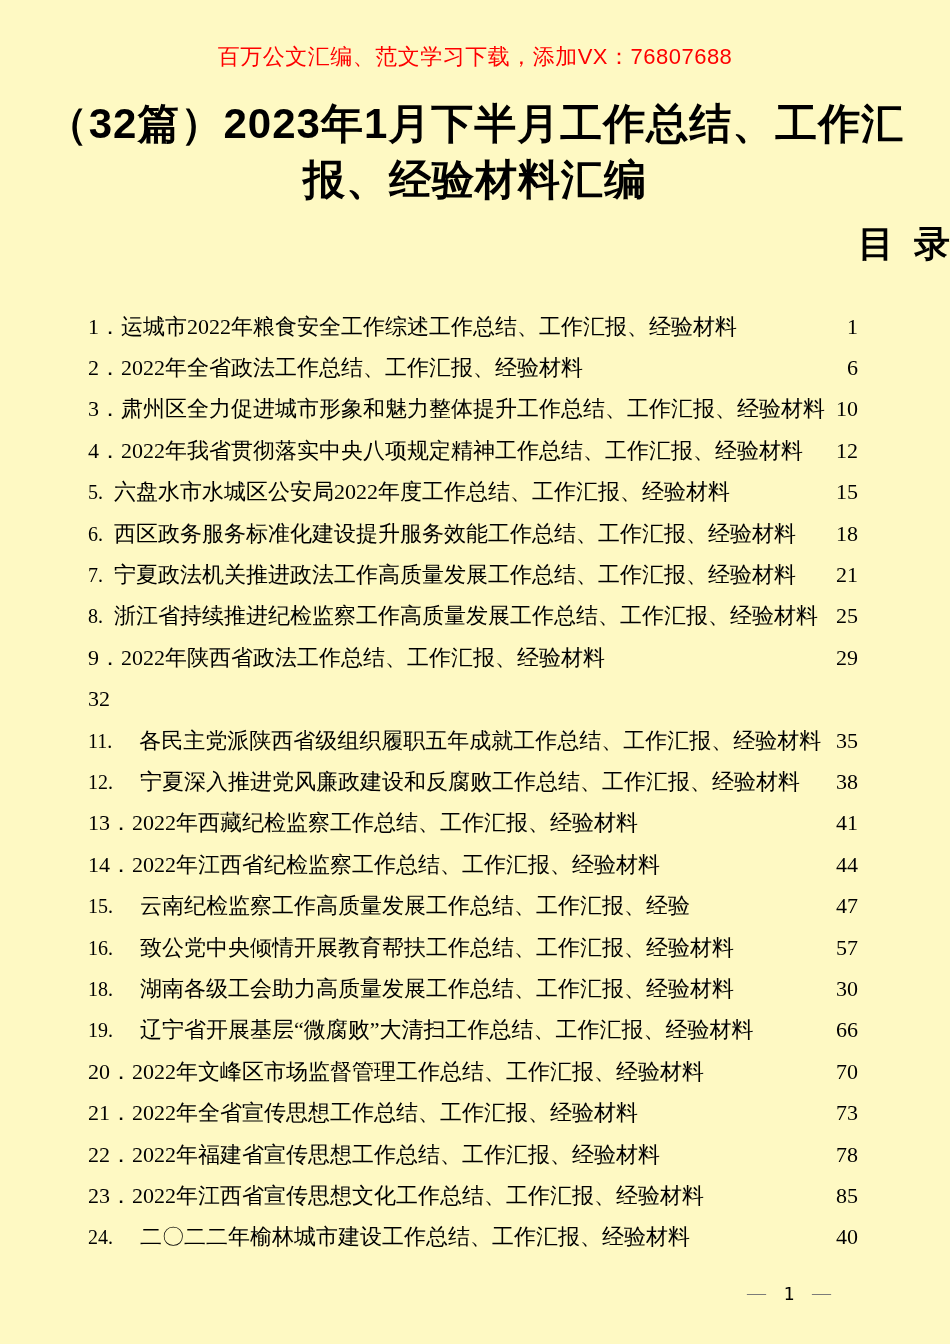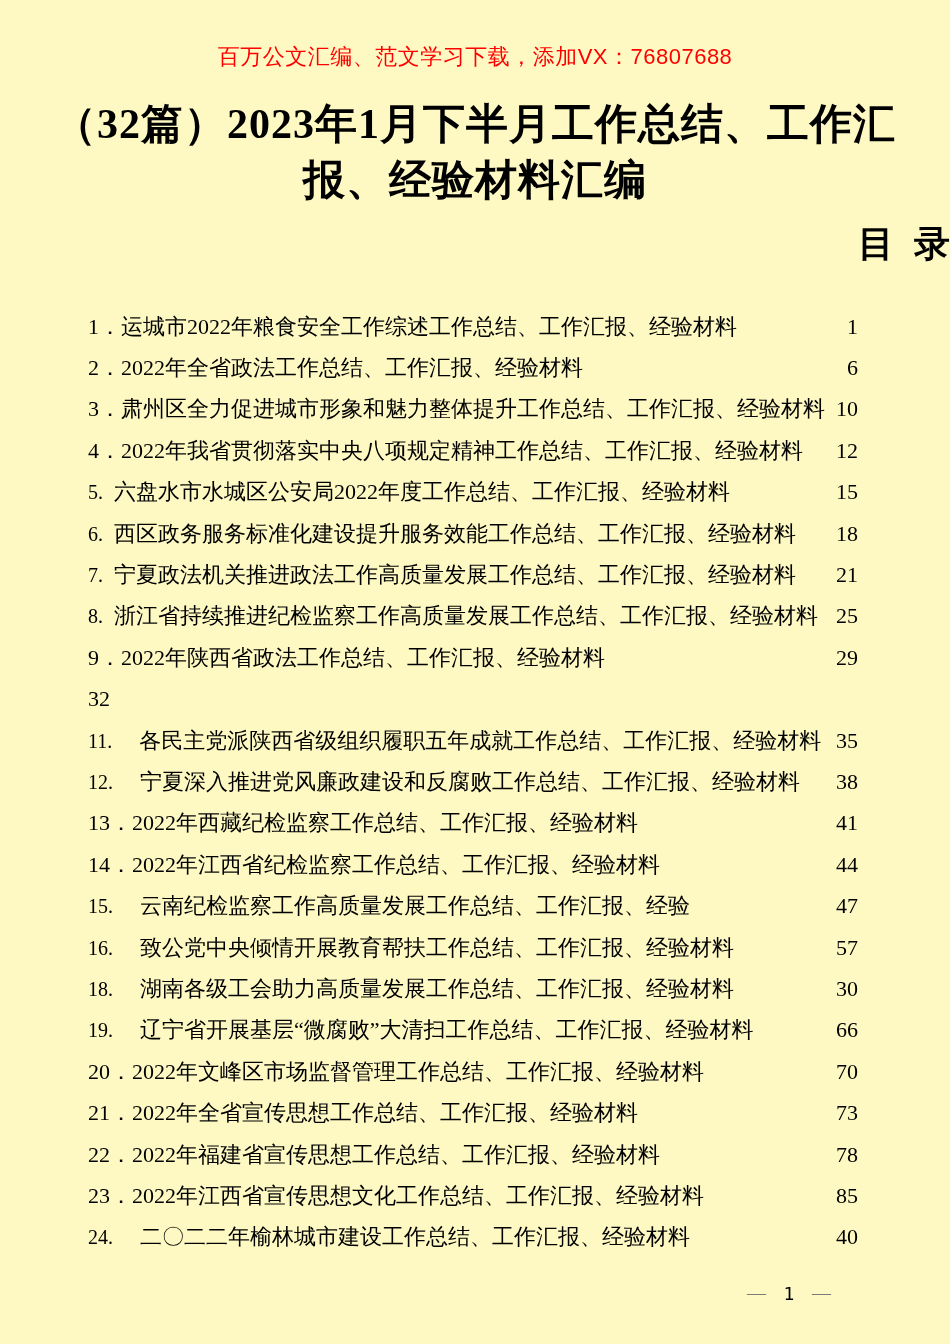--- a/index.html
+++ b/index.html
@@ -30,21 +30,21 @@
     top: 96px;
     left: 0;
     width: 100%;
     text-align: center;
     font-family: "Liberation Sans", "DejaVu Sans", sans-serif;
     font-weight: 700;
     font-size: 42px;
     line-height: 56px;
     letter-spacing: 1px;
   }
-  .doc-title .tl { display: block; font-family: Liberation Serif, serif; }
+  .doc-title .tl { display: block; }
   .toc-heading {
     position: absolute;
     top: 220px;
     left: 0;
     width: 100%;
     text-align: right;
     font-family: "Liberation Sans", "DejaVu Sans", sans-serif;
     font-weight: 700;
     font-size: 36px;
     white-space: pre;

